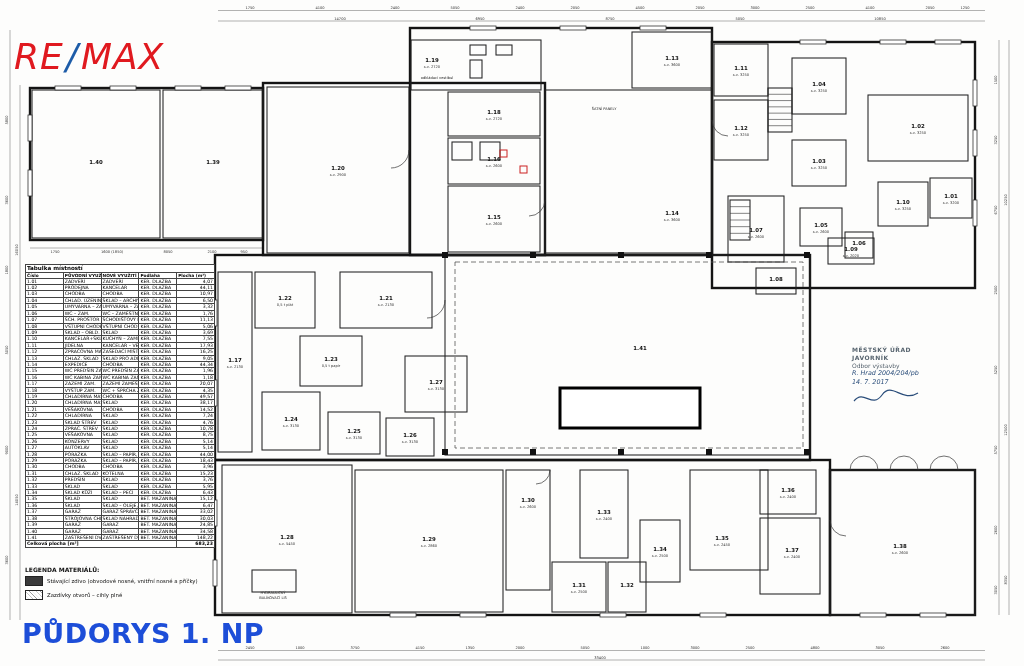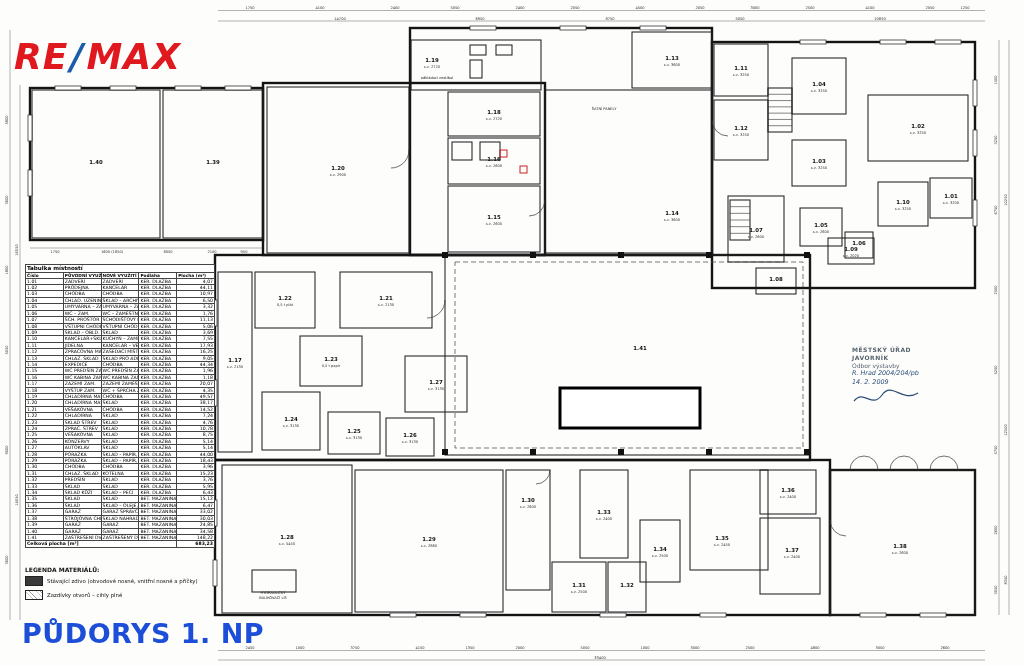--- a/index.html
+++ b/index.html
@@ -16,21 +16,21 @@
   .anno{font-size:3.6px;fill:#222;text-anchor:middle;}
   .dash{fill:none;stroke:#555;stroke-width:.8;stroke-dasharray:5 3;}
   .pit{fill:#fff;stroke:#000;stroke-width:3;}
   .door{fill:none;stroke:#333;stroke-width:.7;}
   .win{fill:#fff;stroke:#333;stroke-width:.8;}
   .stair{stroke:#333;stroke-width:.6;}
   .col{fill:#111;stroke:none;}
   .red{fill:none;stroke:#c22;stroke-width:1;}
 
   
-  .logo{position:absolute;left:14px;top:36px;font-weight:700;font-style:italic;font-size:36px;letter-spacing:1px;white-space:nowrap;}
+  .logo{position:absolute;left:14px;top:36px;font-weight:400;font-style:italic;font-size:36px;letter-spacing:1px;white-space:nowrap;}
   .logo .re,.logo .max{color:#e0191f;}
   .logo .slash{color:#1d5ca8;padding:0 2px;}
 
   
   .table-wrap{position:absolute;left:25px;top:264px;width:190px;background:#fff;}
   .table-wrap table{border-collapse:collapse;width:100%;font-size:4.6px;line-height:1.18;table-layout:fixed;}
   .table-wrap th,.table-wrap td{border:.5px solid #444;padding:0 1px;white-space:nowrap;overflow:hidden;text-align:left;font-weight:400;}
   .table-wrap tr.title-row th{font-size:5.6px;font-weight:700;border:.5px solid #444;}
   .table-wrap tr.head-row th{font-weight:700;font-size:4.3px;}
   .table-wrap td.num{text-align:right;}
@@ -642,21 +642,21 @@
       <span class="swatch outline"></span>
       <span>Zazdívky otvorů – cihly plné</span>
     </div>
   </div>
 
   <div class="stamp">
     <div class="office">MĚSTSKÝ ÚŘAD</div>
     <div class="office">JAVORNÍK</div>
     <div>Odbor výstavby</div>
     <div class="hand">R. Hrad 2004/204/pb</div>
-    <div class="hand">14. 2. 2009</div>
+    <div class="hand">14. 7. 2017</div>
     <svg width="70" height="20" viewBox="0 0 70 20">
       <path d="M2 14 C 12 2, 20 22, 30 8 S 50 16, 66 6" fill="none" stroke="#2a4d7a" stroke-width="1.2"></path>
     </svg>
   </div>
 
   <div class="plan-title">PŮDORYS 1. NP</div>
 
 </div>
 
 </body></html>

